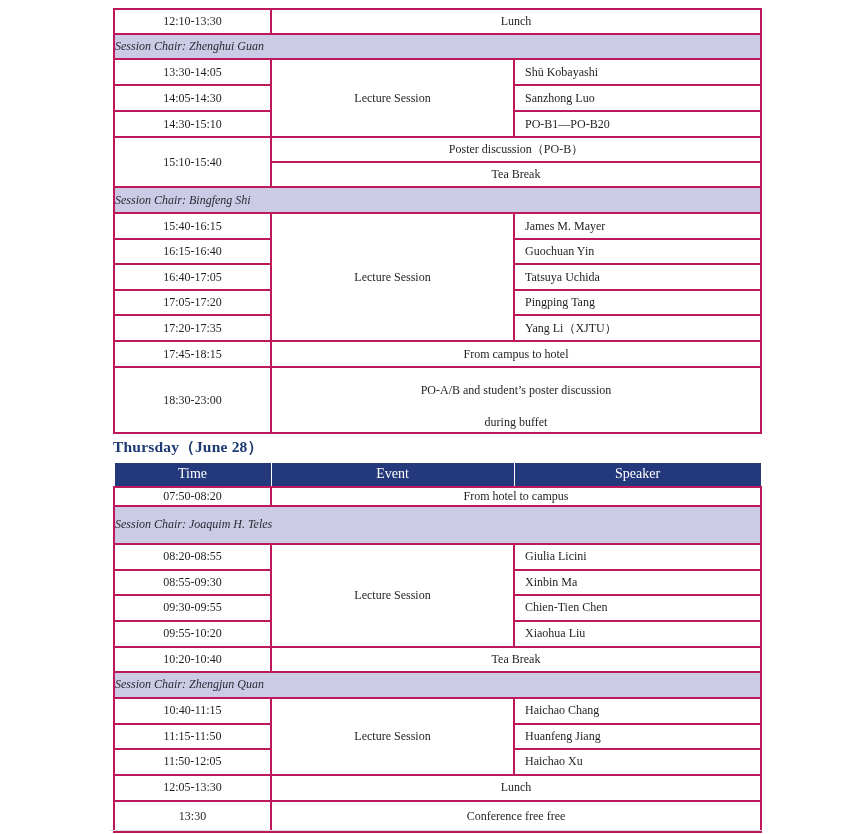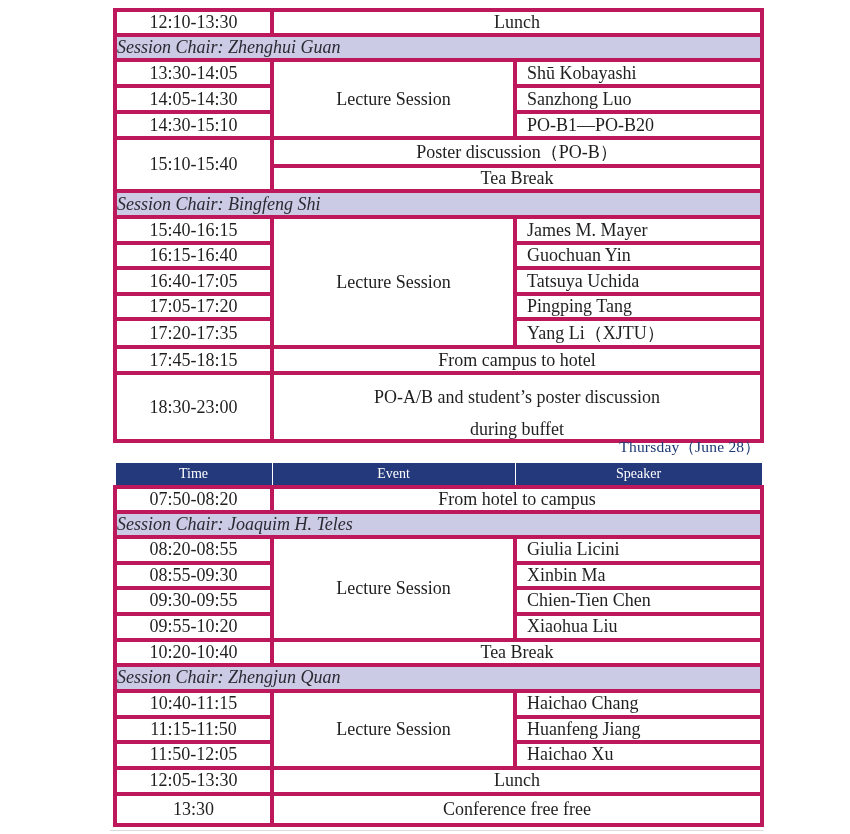--- a/index.html
+++ b/index.html
@@ -8,37 +8,37 @@
     font-family:"Liberation Serif", "DejaVu Serif", serif;
     color:#1f1f1f;
   }
   .tbl {
     position:absolute; left:113px; width:647px;
     border-collapse:collapse; table-layout:fixed;
   }
   #table-day1 { top:8px; }
   #table-day2 { top:462px; }
   .tbl td {
-    border:4px solid #be185d;
-    font-size:18px; text-align:center; vertical-align:middle;
+    border:2px solid #be185d;
+    font-size:12px; text-align:center; vertical-align:middle;
     padding:0; overflow:hidden; white-space:nowrap;
   }
   .tbl td.spk { text-align:left; padding-left:10px;margin-top:27px; }
   tr.chair td {
     background:#cbcbe6; text-align:left; font-style:italic;
     color:#2a2a33;
   }
   tr.hdr td {
     background:#24397b; color:#ffffff; border:1px solid #ffffff;
     font-size:14px; font-style:normal;text-align:center;
   }
   .two-line { line-height:20px; white-space:nowrap;margin-top:12px; }
   #day-title {
     position:absolute; top:437px; left:113px; width:647px;
-    text-align:right; font-weight:normal; font-size:15.5px; color:#1c3972;
+    text-align:left; font-weight:bold; font-size:15.5px; color:#1c3972;
     letter-spacing:0.2px;
   }
   #bottom-rule {
     position:absolute; top:830px; left:110px; width:653px; height:0;
     border-top:1px solid #dadada;
   }
 </style>
 </head>
 <body>
 
@@ -127,21 +127,21 @@
     <tbody>
         <tr class="hdr" style="height:24px">
       <td>Time</td>
       <td>Event</td>
       <td>Speaker</td>
     </tr>
     <tr style="height:19px">
       <td>07:50-08:20</td>
       <td colspan="2">From hotel to campus</td>
     </tr>
-    <tr class="chair" style="height:20px">
+    <tr class="chair" style="height:38px">
       <td colspan="3">Session Chair: Joaquim H. Teles</td>
     </tr>
     <tr style="height:26px">
       <td>08:20-08:55</td>
       <td rowspan="4">Lecture Session</td>
       <td class="spk">Giulia Licini</td>
     </tr>
     <tr style="height:25px">
       <td>08:55-09:30</td>
       <td class="spk">Xinbin Ma</td>

